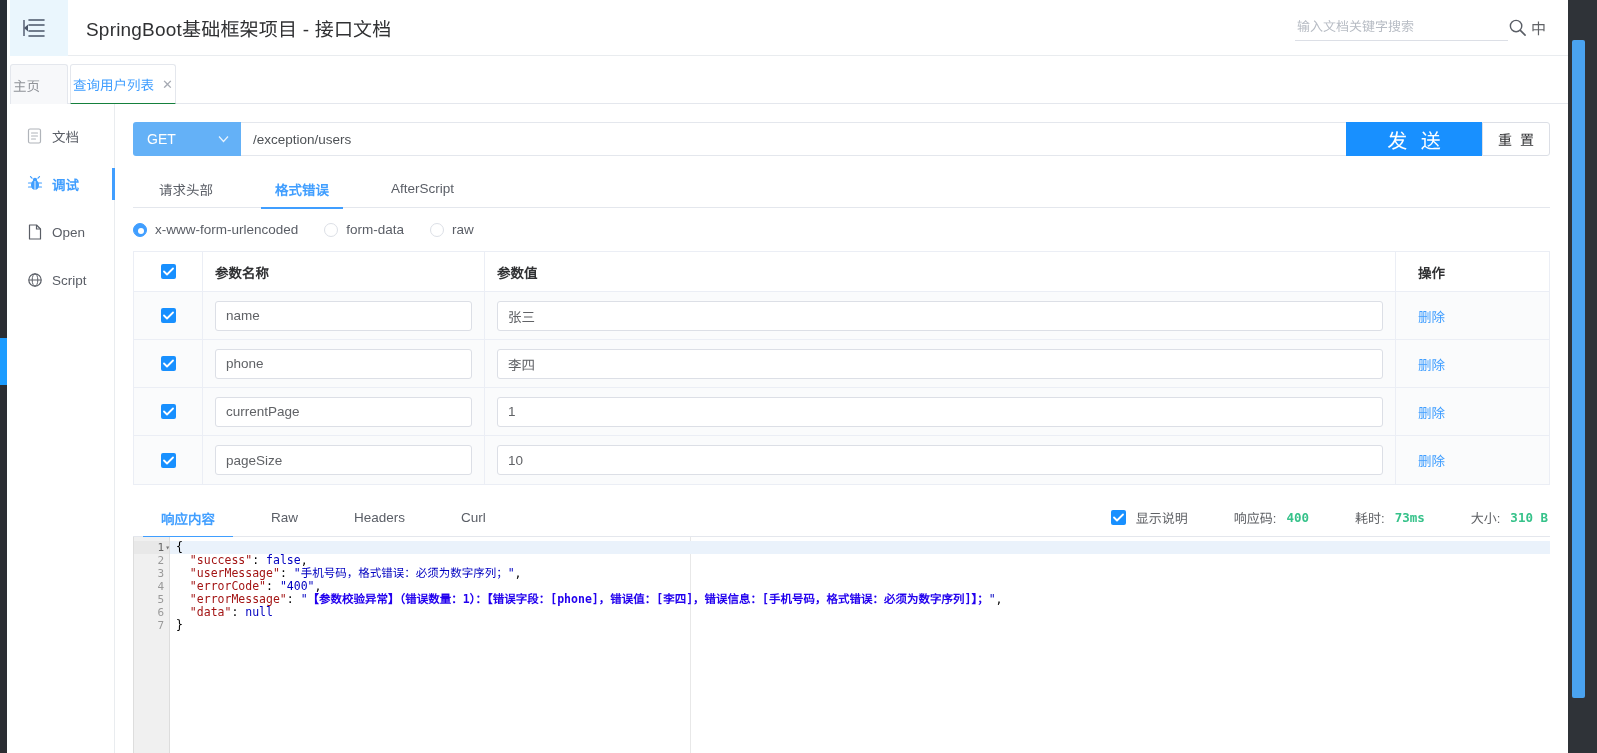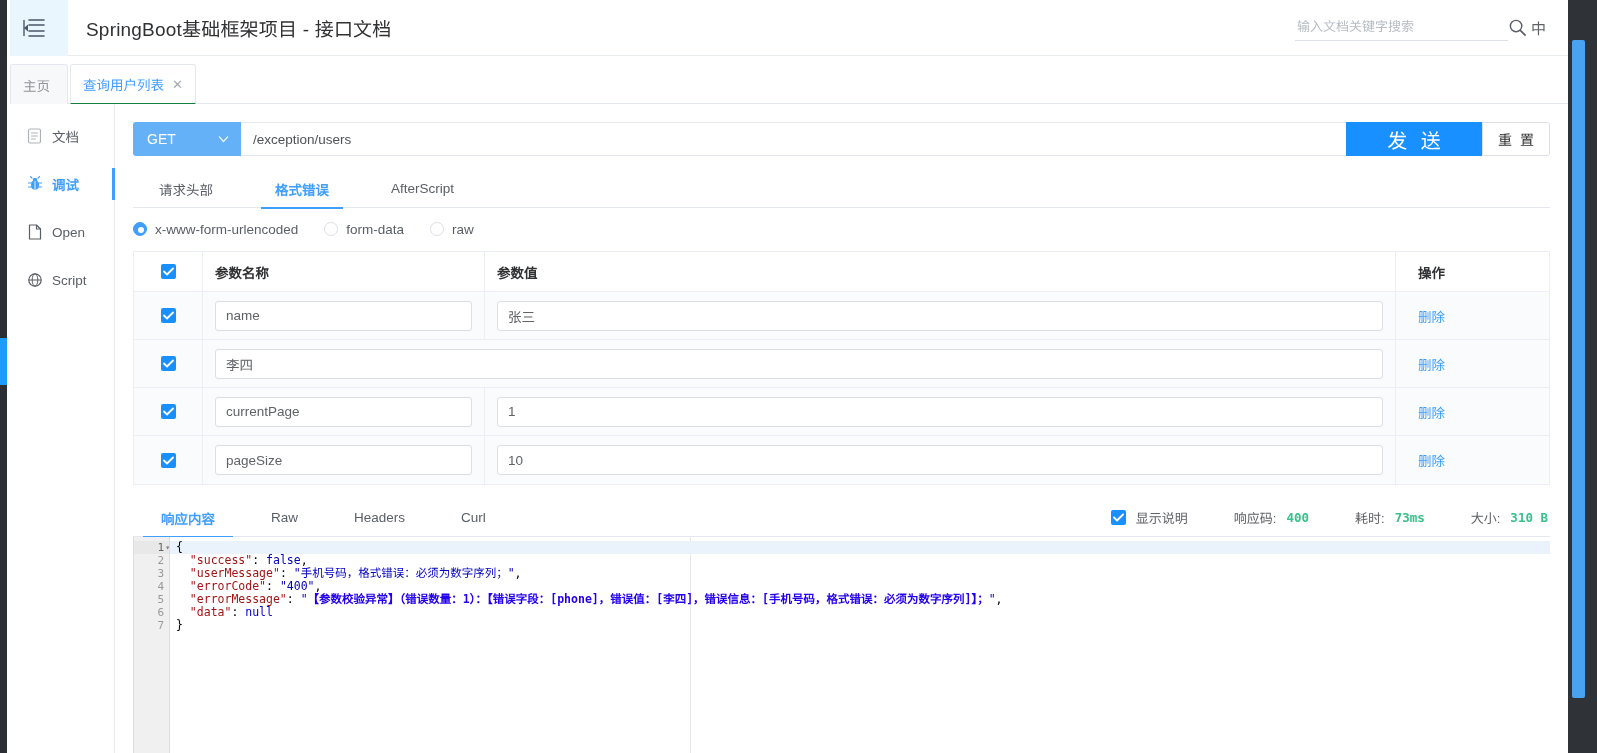--- a/index.html
+++ b/index.html
@@ -45,21 +45,21 @@
   .icon-btn { cursor:pointer; display:flex; align-items:center; justify-content:center; }
   .lang-btn { font-size:15px; color:#606266; cursor:pointer; padding:0 4px; }
 
   
   .tabstrip {
     position:absolute; top:56px; left:0; width:1568px; height:48px;
     background:#fff; border-bottom:1px solid #e4e7ed;
     display:flex; align-items:flex-end; padding-left:10px;
   }
   .doc-tab {
-    height:40px; min-width:58px; padding:0 12px;
+    height:40px; min-width:58px; padding:0 2px;
     display:flex; align-items:center; gap:8px;
     border:1px solid #e4e7ed; border-bottom:none;
     background:#f7f8fa; color:#909399; font-size:13.5px;
     border-radius:3px 3px 0 0; margin-right:2px; cursor:pointer;
     position:relative; top:1px;
   }
   .doc-tab.active {
     background:#fff; color:#409eff; border-bottom:1px solid #15803d;
   }
   .tab-close { color:#a6aab3; font-size:13px; line-height:1; }
@@ -128,21 +128,21 @@
   .req-tab.active::after {
     content:""; position:absolute; left:12px; right:12px; bottom:-1px;
     height:2px; background:#409eff;
   }
 
   
   .radio-row {
     margin:0 18px; height:44px; display:flex; align-items:center;
     gap:8px; border-bottom:1px solid #ebeef5;
   }
-  .radio { display:flex; align-items:flex-start; gap:8px; cursor:pointer; margin-right:18px; font-size:13.5px; color:#5a5e66; }
+  .radio { display:flex; align-items:flex-end; gap:8px; cursor:pointer; margin-right:18px; font-size:13.5px; color:#5a5e66; }
   .rdot { width:14px; height:14px; border-radius:50%; border:1px solid #dcdfe6; background:#fff; position:relative; }
   .radio.sel .rdot { border-color:#409eff; background:#409eff; }
   .radio.sel .rdot::after {
     content:""; position:absolute; left:4px; top:4px; width:6px; height:6px;
     border-radius:50%; background:#fff;
   }
 
   
   .param-table { margin:0 18px; border:1px solid #ebeef5; border-top:none; }
   .prow { display:flex; align-items:center; border-bottom:1px solid #ebeef5; }
@@ -396,20 +396,23 @@
       </div>
 
       <div class="prow body">
         <div class="c-check">
           <span class="cbx">
             <svg width="11" height="9" viewBox="0 0 11 9">
                 <path d="M1 4.5l3 3 6-6" fill="none" stroke="#fff" stroke-width="1.8" stroke-linecap="round" stroke-linejoin="round"></path>
               </svg>
           </span>
         </div>
+        <div class="c-name">
+          <input class="cellinput" value="phone" style="">
+        </div>
         <div class="c-val">
           <input class="cellinput" value="李四" style="">
         </div>
         <div class="c-op">
           <span class="del-link">删除</span>
         </div>
       </div>
 
       <div class="prow body">
         <div class="c-check">

